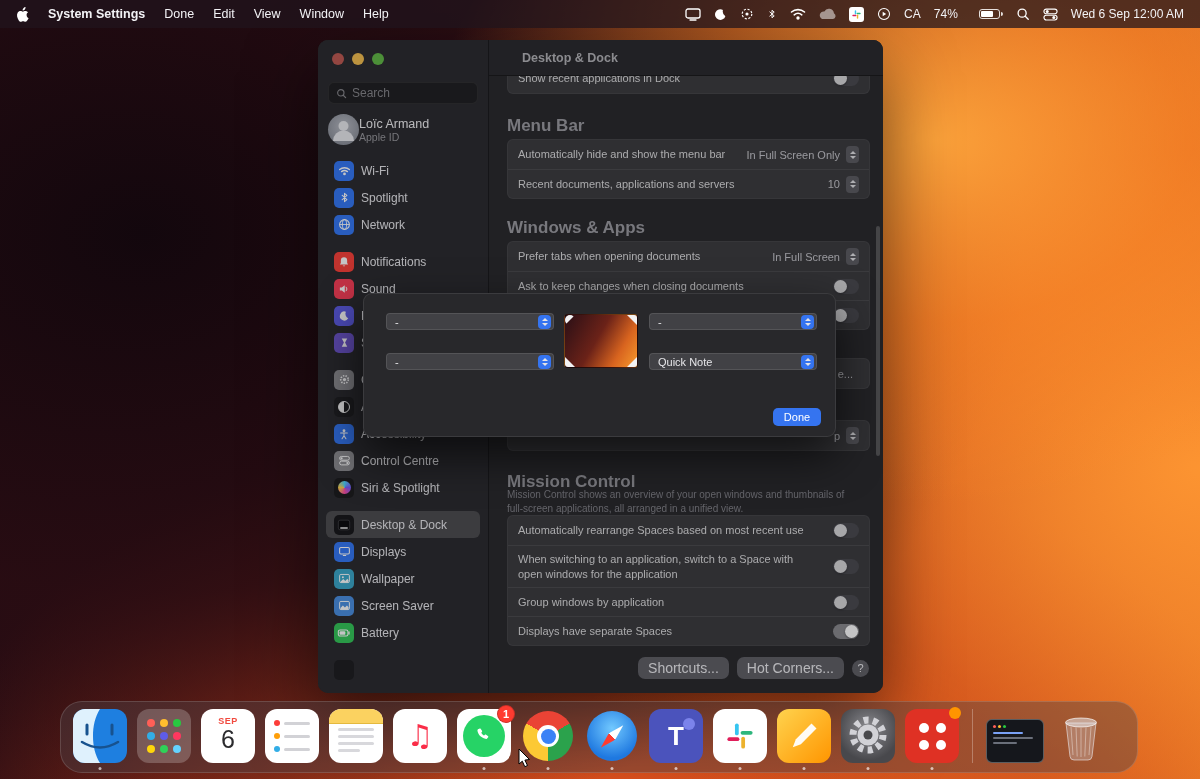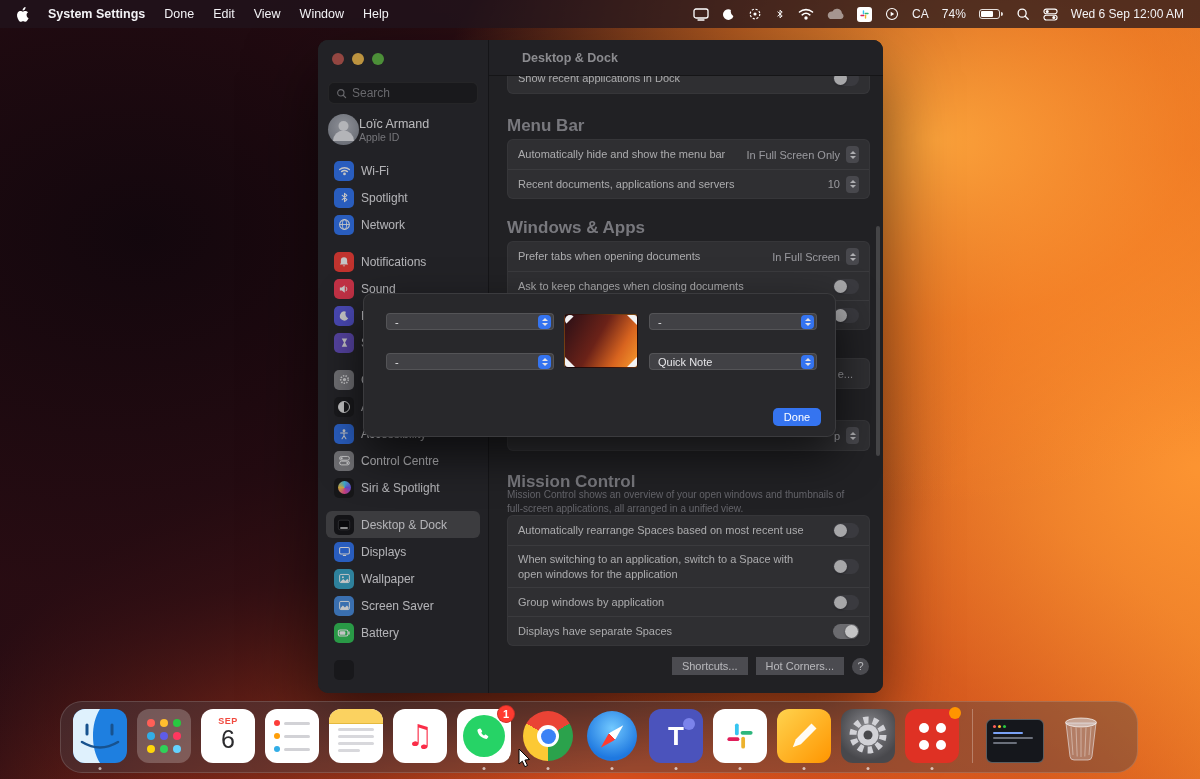--- a/index.html
+++ b/index.html
@@ -63,21 +63,21 @@
 .chev{width:13px;height:17px;border-radius:4px;background:#5d5d62;display:flex;flex-direction:column;align-items:center;justify-content:center;gap:2px;flex:0 0 13px}
 .chev i{width:0;height:0;border-left:3px solid transparent;border-right:3px solid transparent;display:block}
 .chev .up{border-bottom:3.5px solid #e4e4e6}
 .chev .dn{border-top:3.5px solid #e4e4e6}
 .chev.blue{background:#3574f0;height:14px}
 .tgl{width:26px;height:15px;border-radius:8px;background:#4a4a4f;position:relative;flex:0 0 26px}
 .tgl .knob{position:absolute;top:1px;left:1px;width:13px;height:13px;border-radius:50%;background:#d9d9db;box-shadow:0 1px 2px rgba(0,0,0,.4)}
 .tgl.on{background:#8a8a8e}
 .tgl.on .knob{left:12px;background:#fff}
 .footerrow{position:absolute;top:581px;left:18px;right:14px;display:flex;justify-content:flex-end;gap:8px;align-items:center}
-.fbtn{background:#606066;color:#ededf0;font-size:11px;border:0;border-radius:0;padding:3px 10px;font-family:inherit}
+.fbtn{background:#606066;color:#ededf0;font-size:14px;border:0;border-radius:7px;padding:3px 10px;font-family:inherit}
 .helpbtn{width:17px;height:17px;border-radius:50%;background:#606066;color:#ededf0;font-size:11px;display:grid;place-items:center}
 .scrollbar{position:absolute;right:3px;top:150px;width:4px;height:230px;border-radius:2px;background:rgba(255,255,255,.22)}
 .dim{position:absolute;inset:0;background:rgba(10,10,14,.24);z-index:6;pointer-events:none}
 
 .sheet{position:absolute;left:45px;top:253px;width:473px;height:144px;background:#28282b;border-radius:9px;
   border:1px solid rgba(255,255,255,.09);box-shadow:0 18px 45px rgba(0,0,0,.65);z-index:7}
 .spop{position:absolute;width:168px;height:17px;background:#414145;border:1px solid rgba(255,255,255,.1);border-radius:4px;
   display:flex;align-items:center;padding:0 2px 0 8px;font-size:11px;color:#e6e6e9}
 .preview{position:absolute;left:200px;top:20px;width:74px;height:54px;border-radius:4px;overflow:hidden;
   background:linear-gradient(120deg,#2a0f16 0%,#6b2218 45%,#d8641f 75%,#f79a2d 100%);border:1px solid rgba(0,0,0,.5)}
@@ -197,21 +197,21 @@
         </svg>
       </span>
     <span>
         <svg width="14" height="14" viewBox="0 0 16 16">
           <circle cx="8" cy="8" r="6.3" fill="none" stroke="#fff" stroke-width="1.2"></circle>
           <path d="M6.5 5.5v5l4-2.5z" fill="#fff"></path>
         </svg>
       </span>
     <span>CA</span>
     <span class="batt">
-      <span style="margin-right:12px">74%</span>
+      <span style="margin-right:20px">74%</span>
       <span class="batt-body">
           <span class="batt-fill"></span>
         </span>
       <span class="batt-nub"></span>
     </span>
     <span>
         <svg width="14" height="14" viewBox="0 0 16 16">
           <circle cx="7" cy="7" r="4.6" fill="none" stroke="#fff" stroke-width="1.5"></circle>
           <path d="M10.5 10.5 14 14" stroke="#fff" stroke-width="1.5" stroke-linecap="round"></path>
         </svg>

